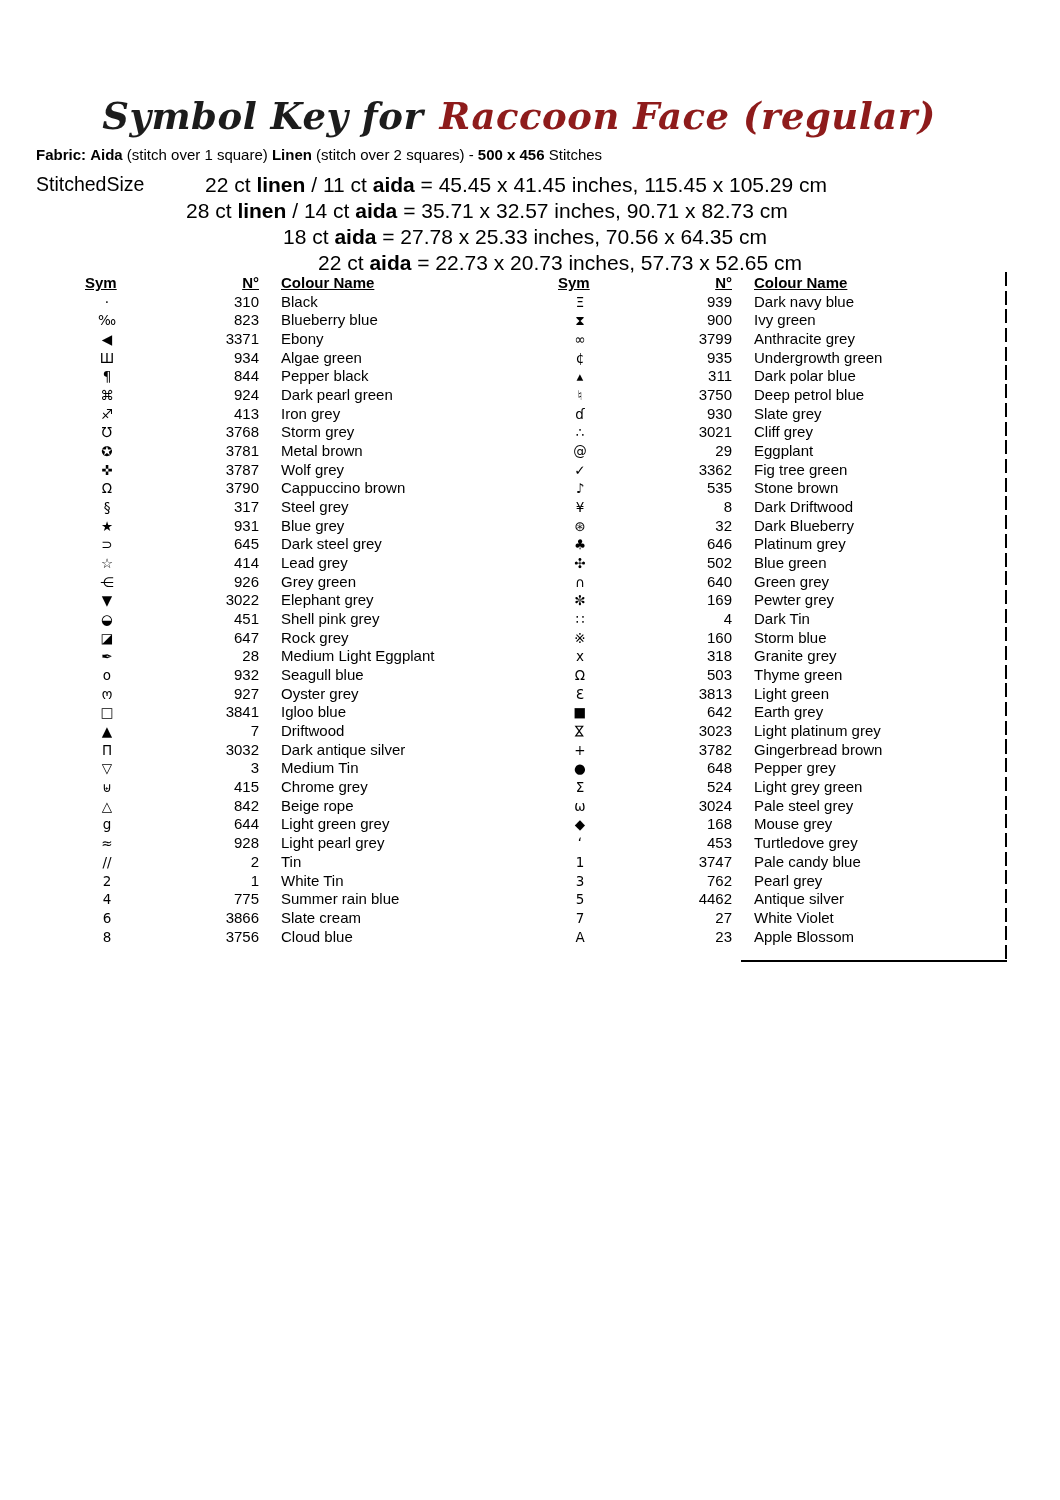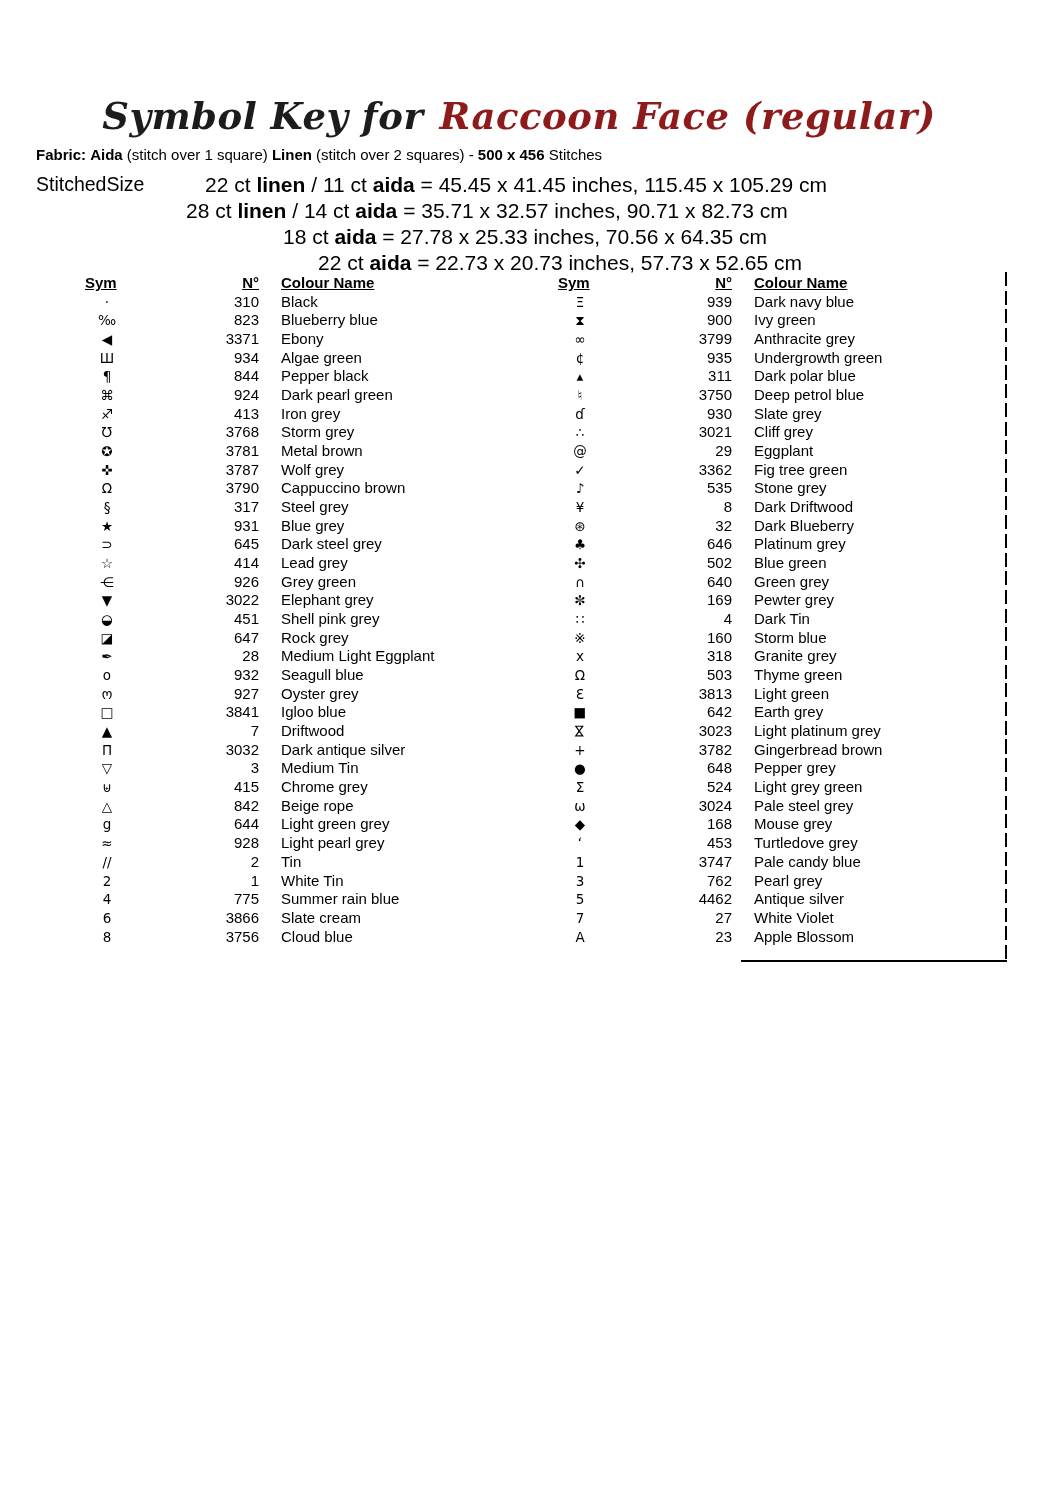--- a/index.html
+++ b/index.html
@@ -294,21 +294,21 @@
         <span class="c-name">Eggplant</span>
       </div>
       <div class="krow">
         <span class="c-sym">✓</span>
         <span class="c-num">3362</span>
         <span class="c-name">Fig tree green</span>
       </div>
       <div class="krow">
         <span class="c-sym">♪</span>
         <span class="c-num">535</span>
-        <span class="c-name">Stone grey</span>
+        <span class="c-name">Stone brown</span>
       </div>
       <div class="krow">
         <span class="c-sym">¥</span>
         <span class="c-num">8</span>
         <span class="c-name">Dark Driftwood</span>
       </div>
       <div class="krow">
         <span class="c-sym">⊛</span>
         <span class="c-num">32</span>
         <span class="c-name">Dark Blueberry</span>

